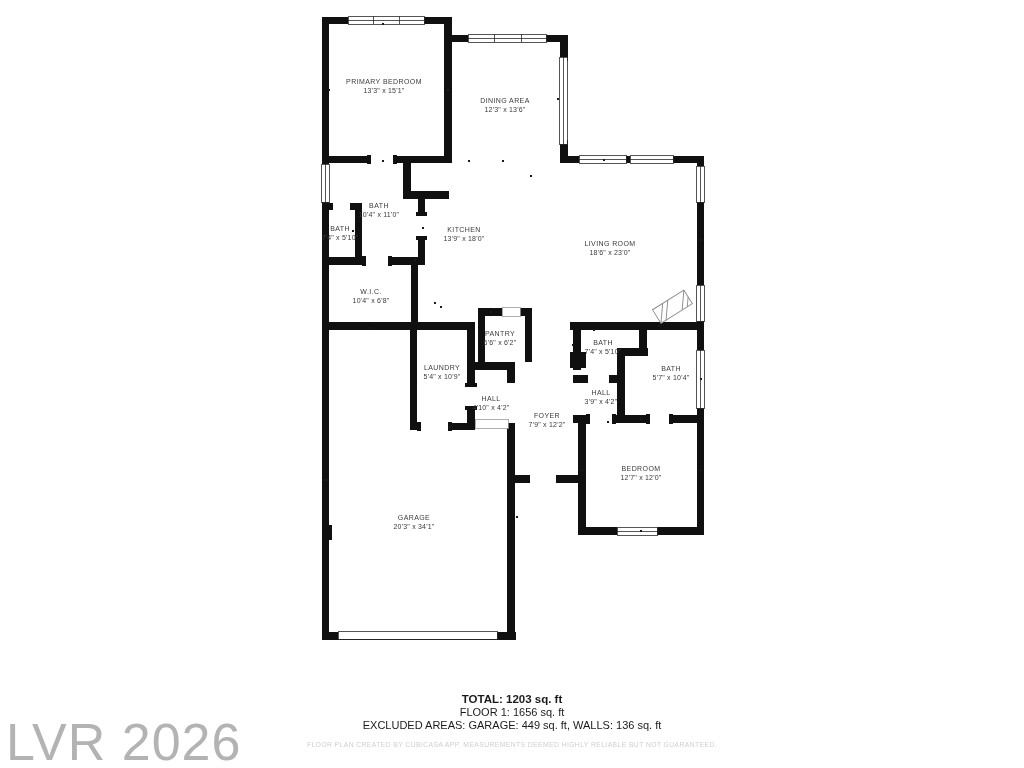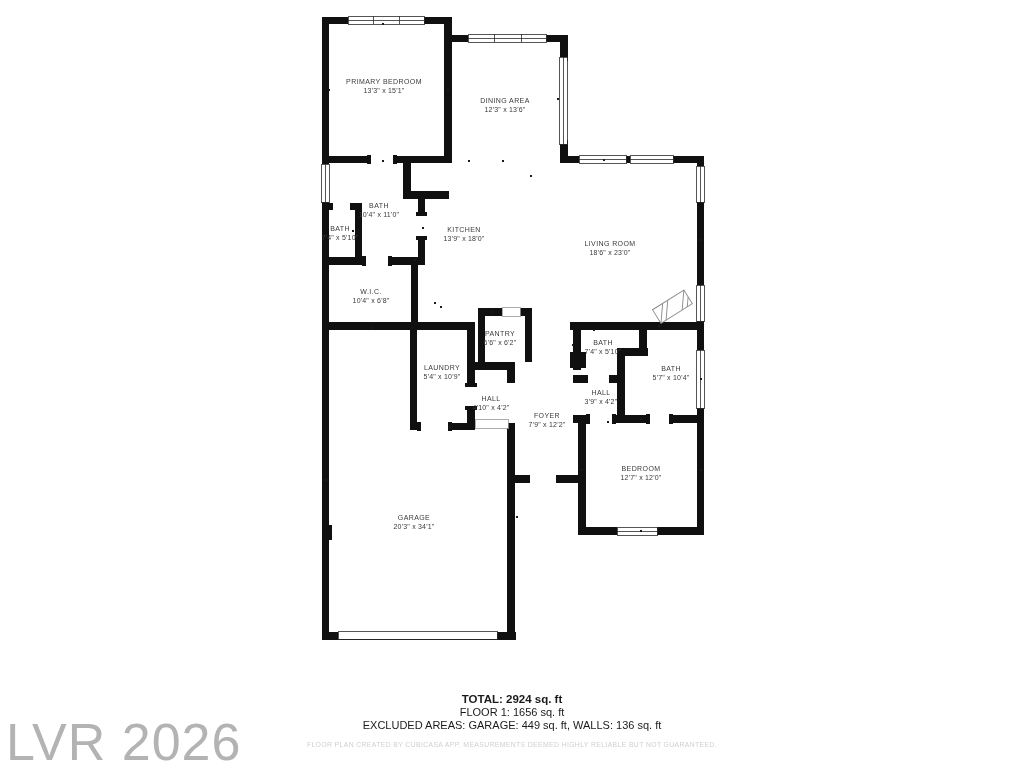--- a/index.html
+++ b/index.html
@@ -241,21 +241,21 @@
   <div class="room-label" style="left:641px;top:465px">
     <div class="rname">BEDROOM</div>
     <div class="rdims">12'7" x 12'0"</div>
   </div>
   <div class="room-label" style="left:414px;top:514px">
     <div class="rname">GARAGE</div>
     <div class="rdims">20'3" x 34'1"</div>
   </div>
 
   <div class="summary">
-    <div class="total">TOTAL: 2924 sq. ft</div>
+    <div class="total">TOTAL: 1203 sq. ft</div>
     <div class="floor">FLOOR 1: 1656 sq. ft</div>
     <div class="excluded">EXCLUDED AREAS: GARAGE: 449 sq. ft, WALLS: 136 sq. ft</div>
     <div class="disclaimer">FLOOR PLAN CREATED BY CUBICASA APP. MEASUREMENTS DEEMED HIGHLY RELIABLE BUT NOT GUARANTEED.</div>
   </div>
 
   <div class="watermark">LVR 2026</div>
 
 </div>
 
 </body></html>

